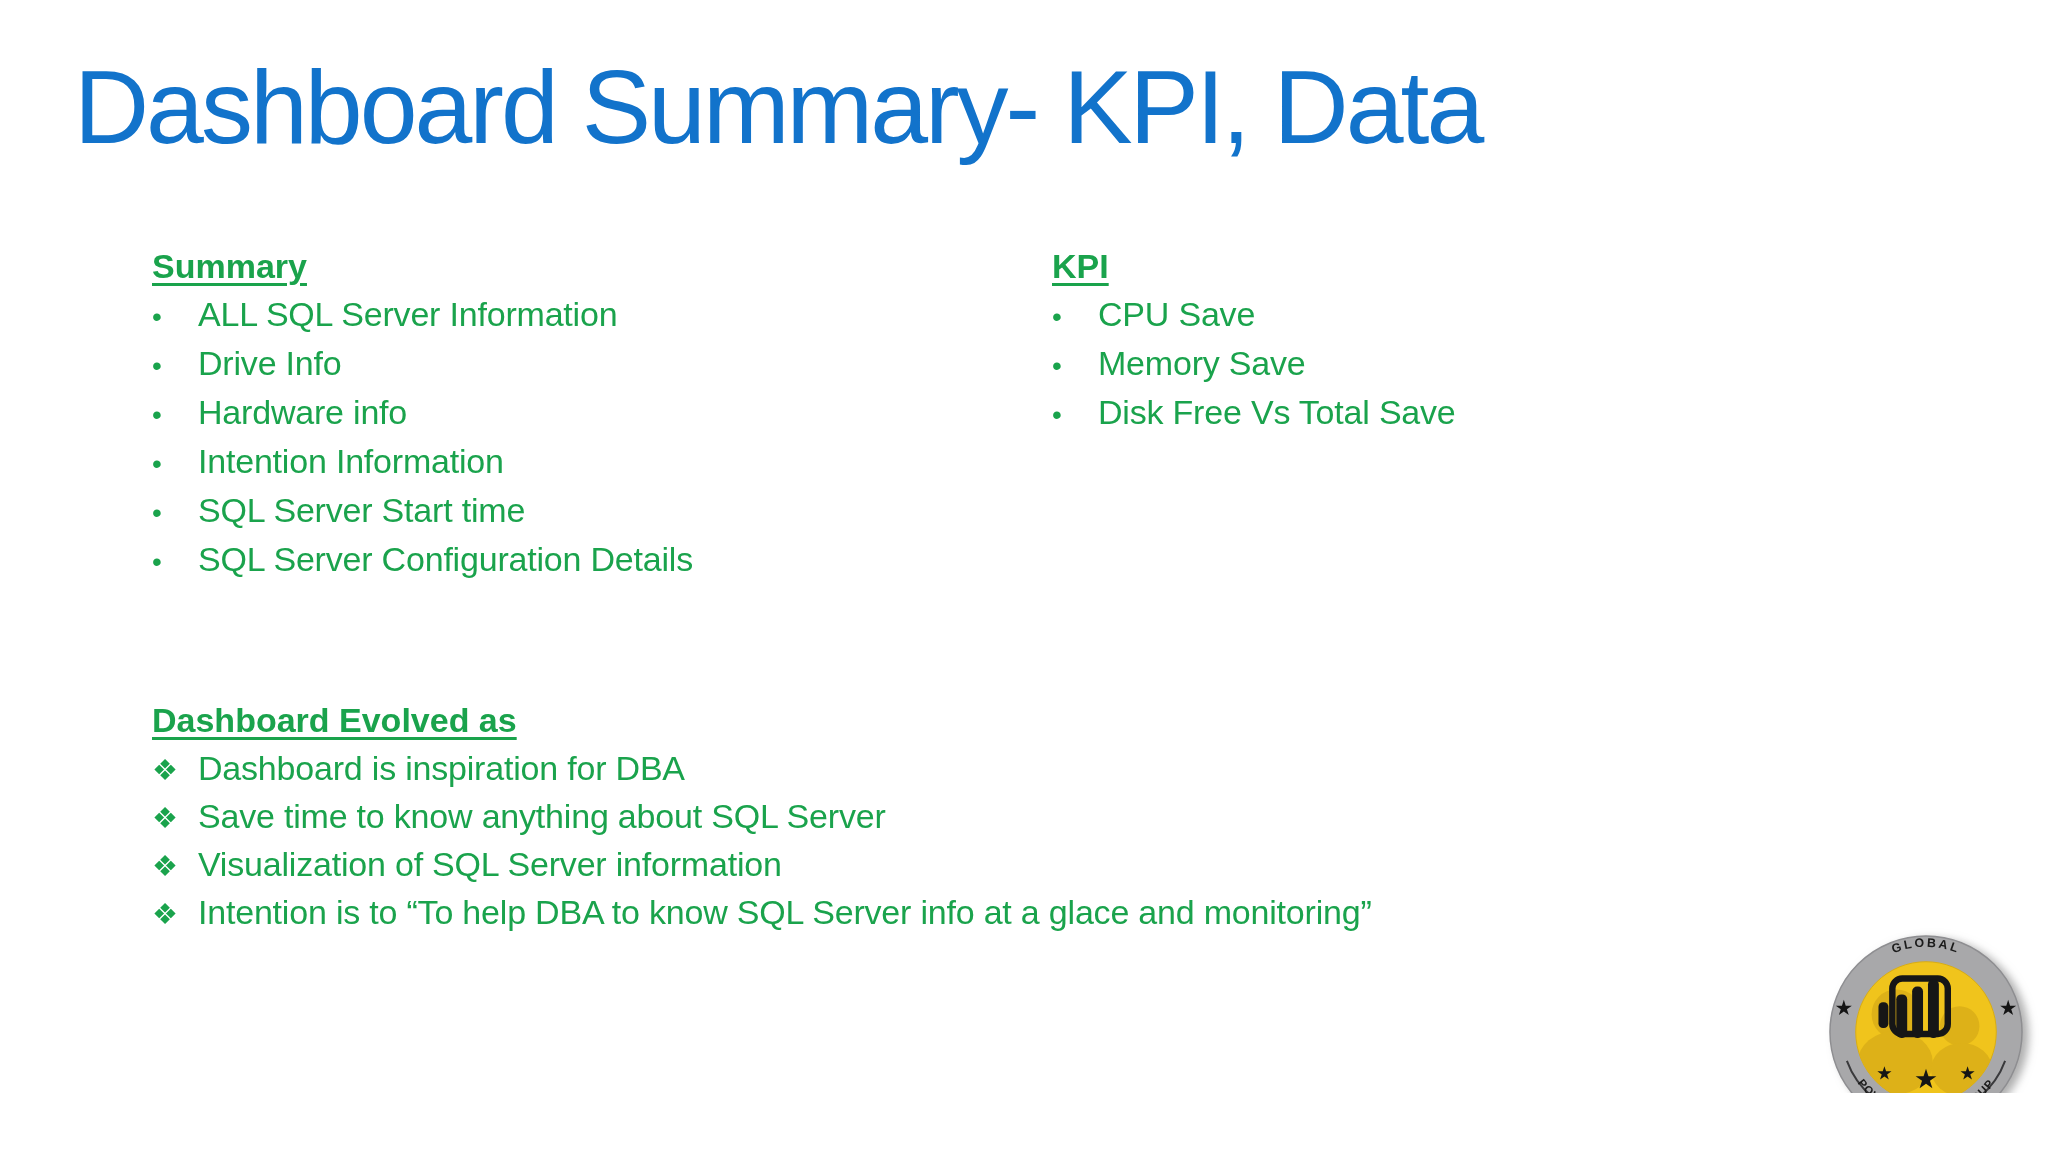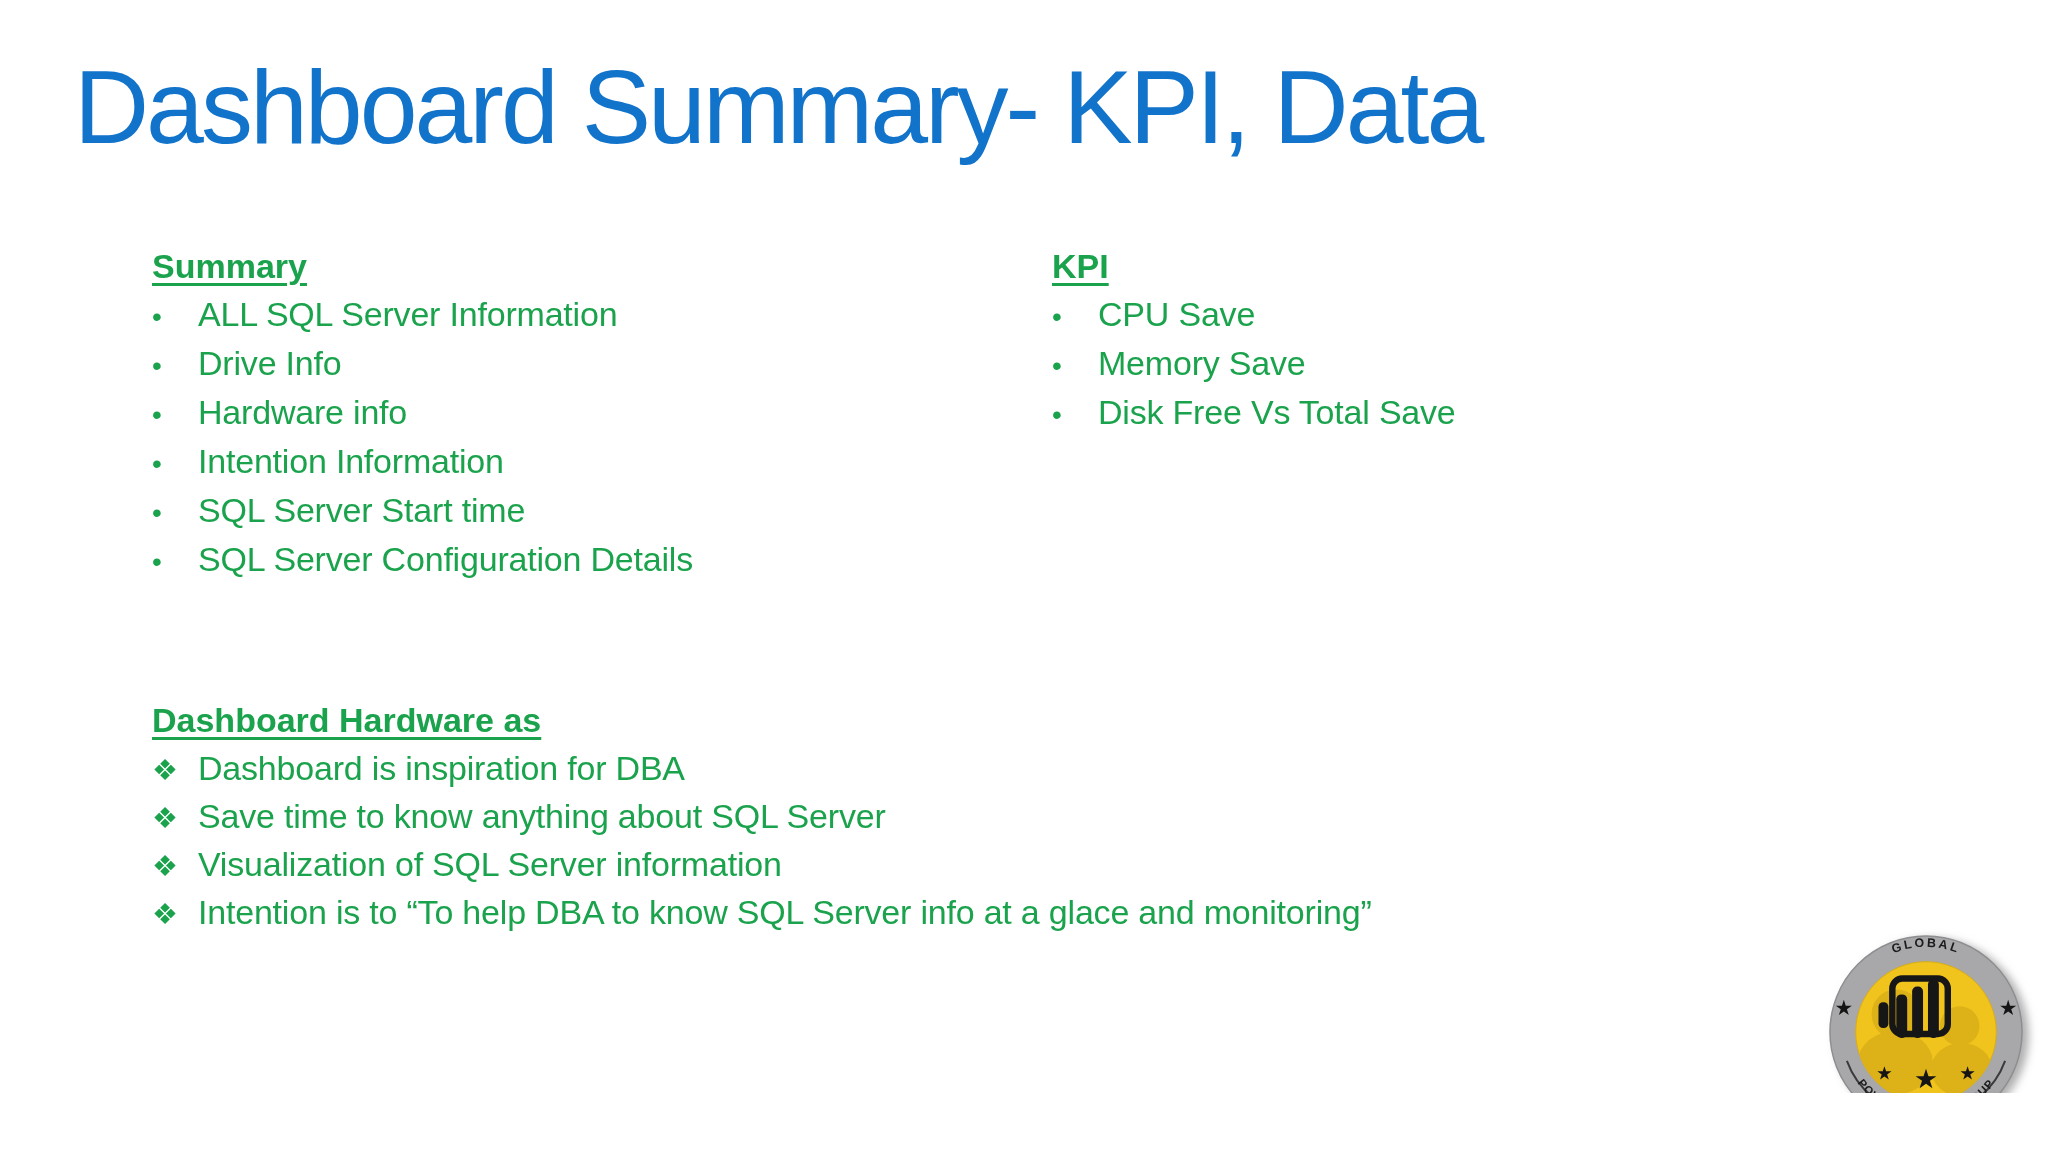--- a/index.html
+++ b/index.html
@@ -128,21 +128,21 @@
           <span class="item-text">Memory Save</span>
         </li>
       <li>
           <span class="bullet">•</span>
           <span class="item-text">Disk Free Vs Total Save</span>
         </li>
     </ul>
   </section>
 
   <section class="block block-evolved">
-    <div class="heading">Dashboard Hardware as</div>
+    <div class="heading">Dashboard Evolved as</div>
     <ul class="list">
       <li>
           <span class="bullet diamond">❖</span>
           <span class="item-text">Dashboard is inspiration for DBA</span>
         </li>
       <li>
           <span class="bullet diamond">❖</span>
           <span class="item-text">Save time to know anything about SQL Server</span>
         </li>
       <li>

